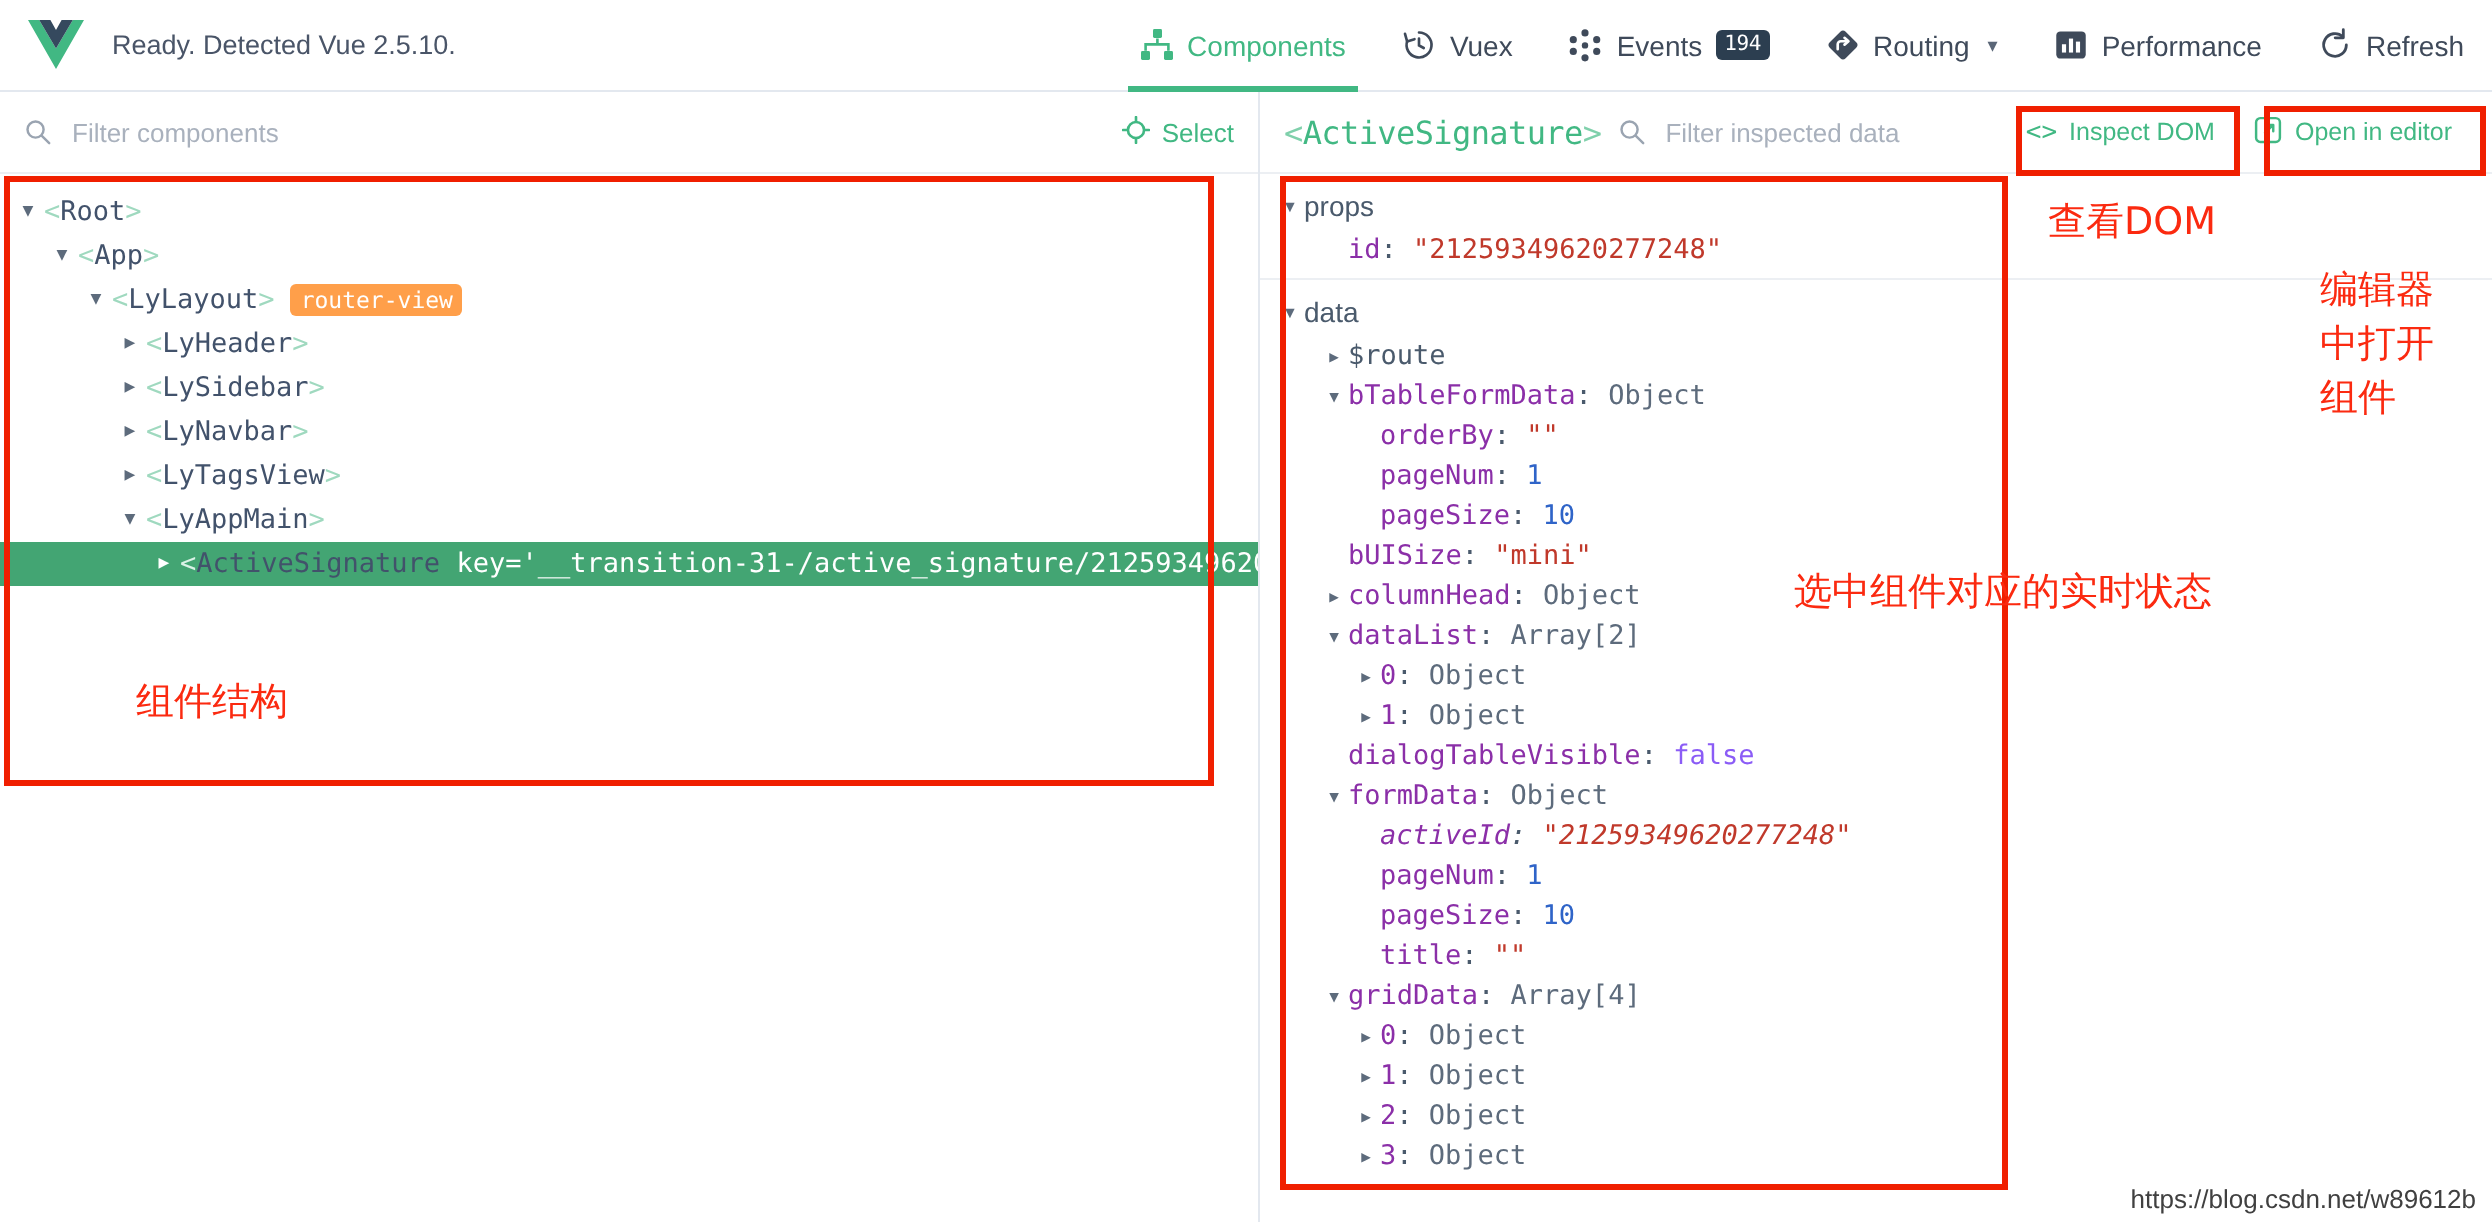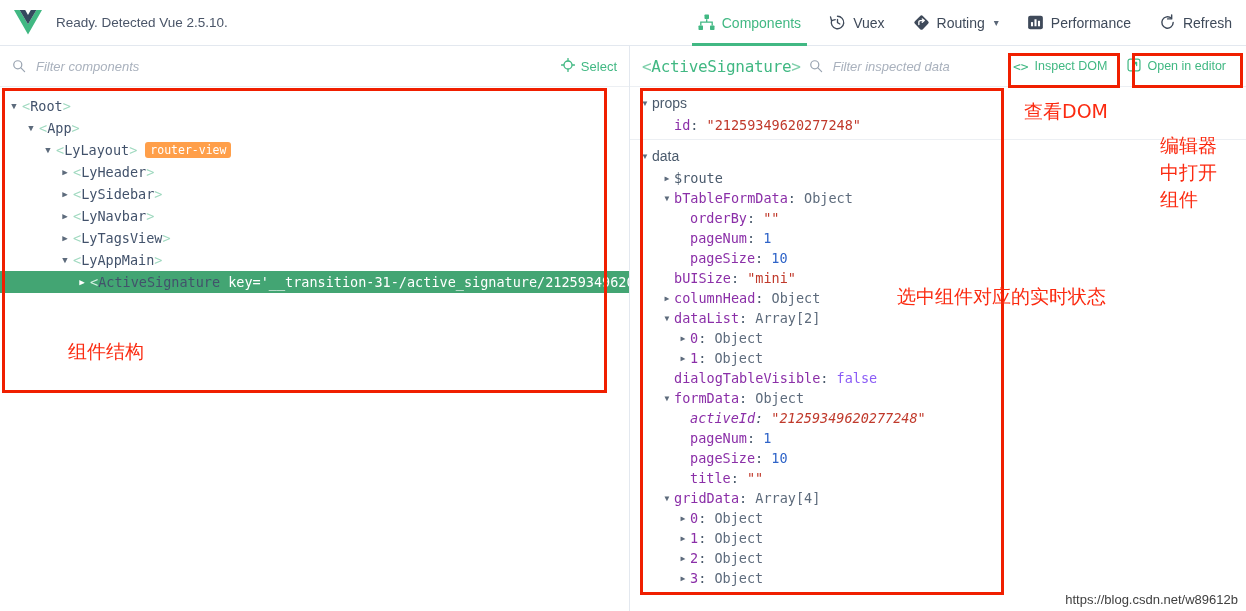--- a/index.html
+++ b/index.html
@@ -50,21 +50,21 @@
   }
   .cmp-name {
     font-family:"DejaVu Sans Mono", monospace;
     font-size:16px; color:#41b883; white-space:nowrap; letter-spacing:-0.3px;
   }
   .cmp-name .br { color:#7fd0ab; }
   .search-ico { color:#9aa4b1; display:flex; align-items:center; }
   .filter-input {
     border:none; outline:none; font-size:13px; color:#42526b;
     font-family:"Liberation Sans", sans-serif; background:transparent;
-    flex:1; min-width:40px;font-style:italic;
+    flex:1; min-width:40px;
   }
   .filter-input::placeholder { color:#a9b1bd; }
   .select-btn {
     display:flex; align-items:center; gap:6px; color:#41b883;
     font-size:13px; cursor:pointer; white-space:nowrap; margin-left:auto;
   }
   .hbtn {
     display:flex; align-items:center; gap:6px; color:#41b883;
     font-size:12.5px; cursor:pointer; white-space:nowrap;
     padding:3px 6px;
@@ -155,20 +155,35 @@
         <span class="ticon">
           <svg width="17" height="17" viewBox="0 0 18 18">
             <path d="M9 2.4a6.6 6.6 0 1 1-6.2 4.4" stroke="#3f4a5a" stroke-width="1.4" fill="none" stroke-linecap="round"></path>
             <path d="M1.6 3.1 L2.7 7.1 L6.6 5.9" stroke="#3f4a5a" stroke-width="1.4" fill="none" stroke-linejoin="round" stroke-linecap="round"></path>
             <path d="M9 5.6 V9.2 L11.5 10.6" stroke="#3f4a5a" stroke-width="1.4" fill="none" stroke-linecap="round"></path>
           </svg>
         </span>
         <span>Vuex</span>
       </div>
 
+      <div class="tab">
+        <span class="ticon">
+          <svg width="17" height="17" viewBox="0 0 18 18">
+            <circle cx="9" cy="2.6" r="1.9" fill="#3f4a5a"></circle>
+            <circle cx="15.2" cy="6.2" r="1.9" fill="#3f4a5a"></circle>
+            <circle cx="15.2" cy="12.4" r="1.9" fill="#3f4a5a"></circle>
+            <circle cx="9" cy="15.8" r="1.9" fill="#3f4a5a"></circle>
+            <circle cx="2.8" cy="12.4" r="1.9" fill="#3f4a5a"></circle>
+            <circle cx="2.8" cy="6.2" r="1.9" fill="#3f4a5a"></circle>
+            <circle cx="9" cy="9.2" r="1.7" fill="#3f4a5a"></circle>
+          </svg>
+        </span>
+        <span>Events</span>
+        <span class="badge">194</span>
+      </div>
 
       <div class="tab">
         <span class="ticon">
           <svg width="17" height="17" viewBox="0 0 18 18">
             <rect x="9" y="0.6" width="11.9" height="11.9" rx="2" transform="rotate(45 9 0.6)" fill="#3f4a5a"></rect>
             <path d="M6.2 11.2 V8.6 a1.6 1.6 0 0 1 1.6-1.6 H11.3" stroke="#fff" stroke-width="1.4" fill="none" stroke-linecap="round"></path>
             <path d="M9.8 5.2 L11.9 7 L9.8 8.8" stroke="#fff" stroke-width="1.4" fill="none" stroke-linejoin="round" stroke-linecap="round"></path>
           </svg>
         </span>
         <span>Routing</span>

